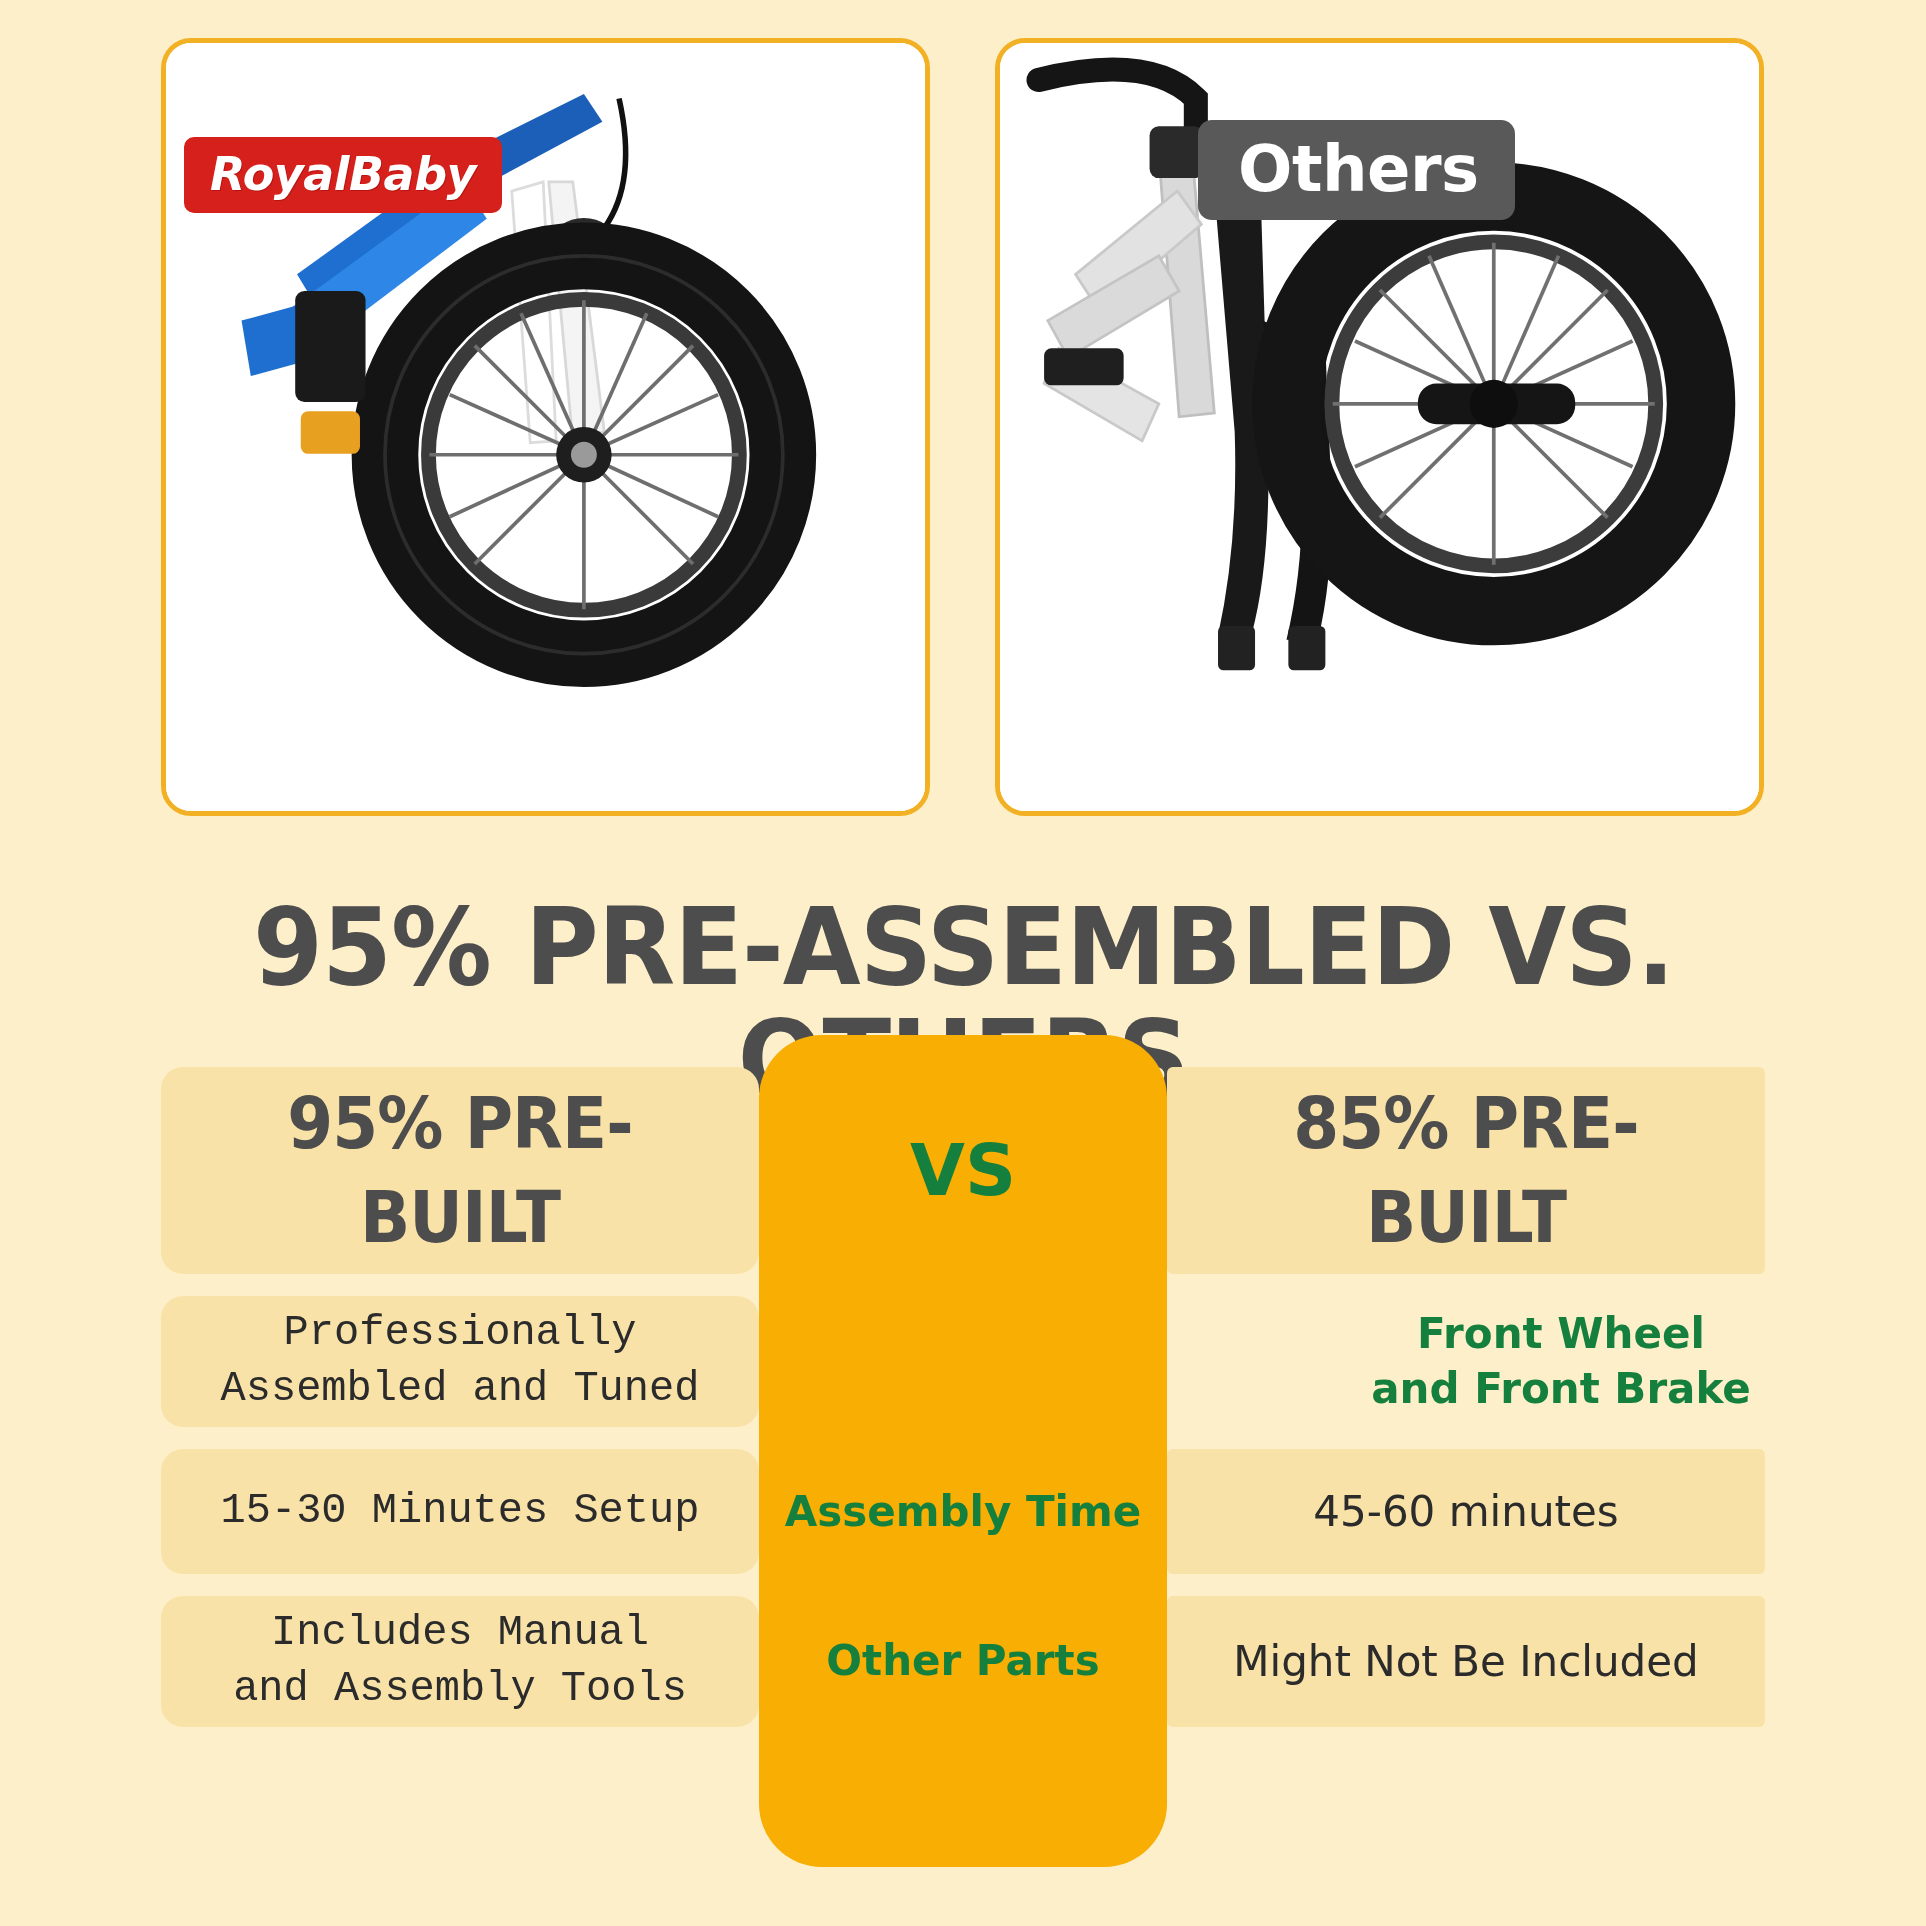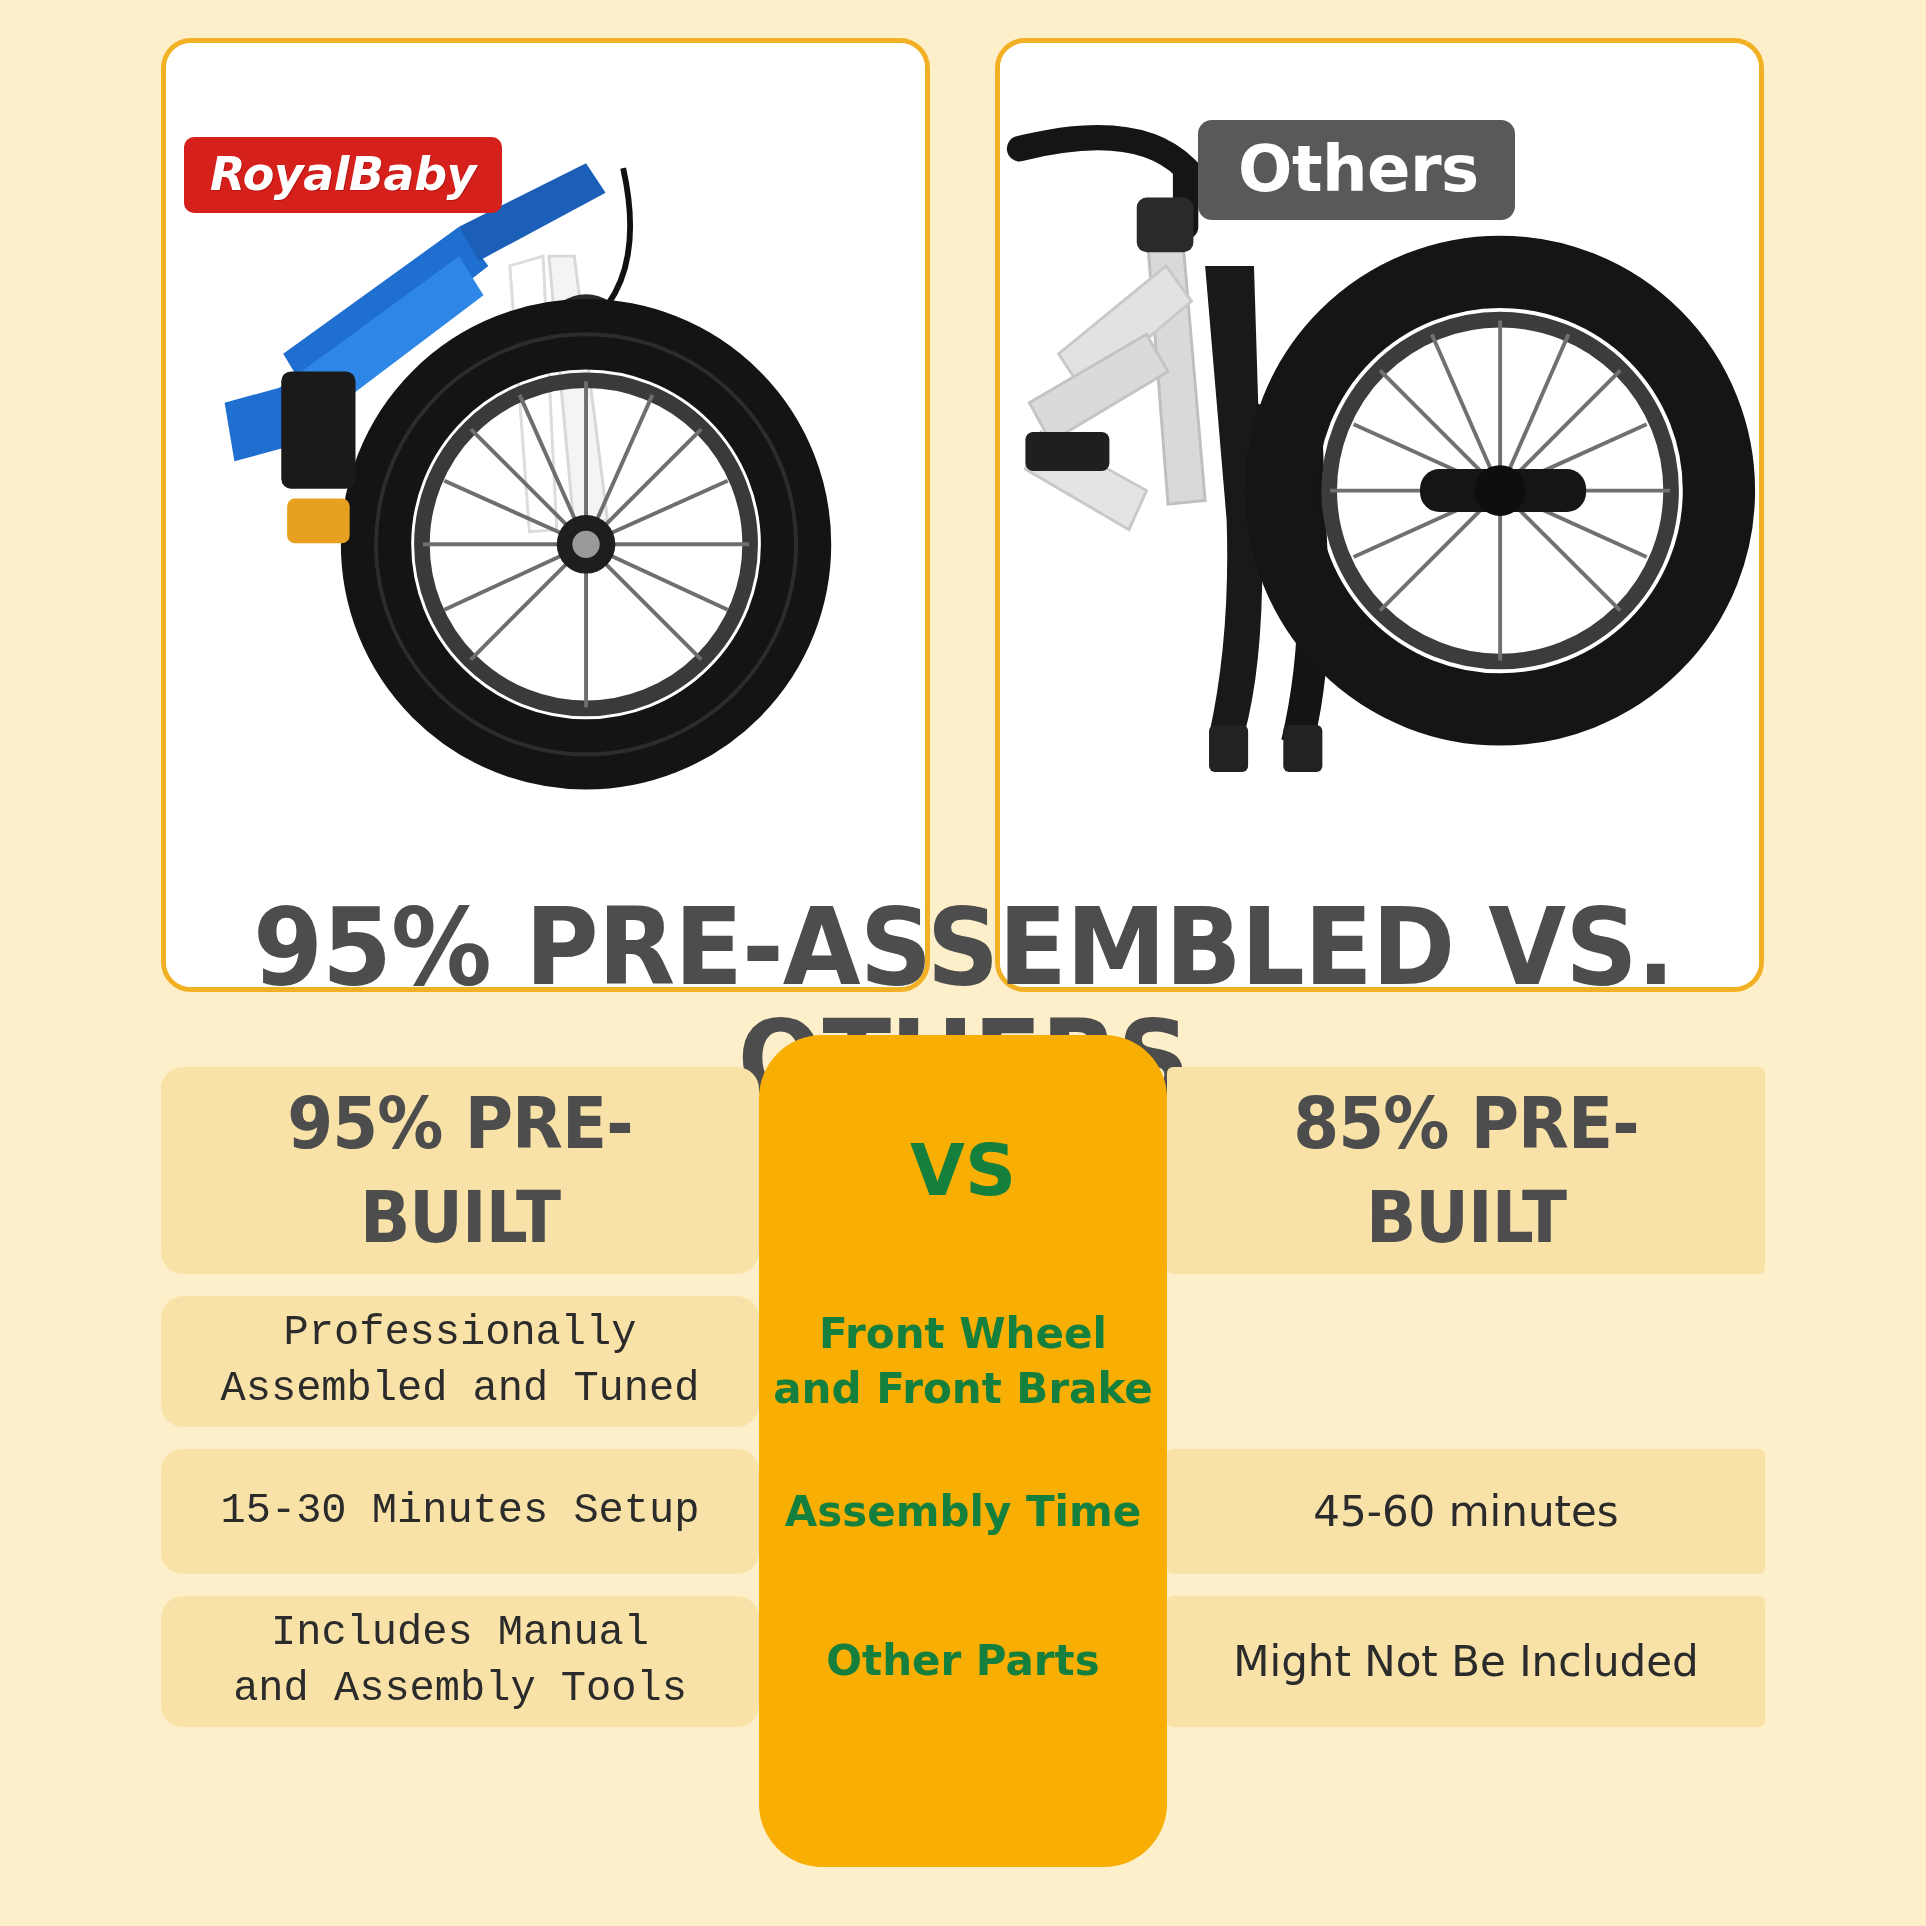--- a/index.html
+++ b/index.html
@@ -26,21 +26,21 @@
     left: 161px;
     width: 1604px;
     height: 822px;
     display: flex;
     gap: 65px;
   }
 
   .photo-card {
     position: relative;
     width: 769px;
-    height: 954px;
+    height: 778px;
     background: #FFFFFF;
     border: 5px solid #F2B124;
     border-radius: 30px;
     overflow: hidden;
   }
 
   .photo-inner {
     position: absolute;
     inset: 0;
     background: #FFFFFF;
@@ -117,20 +117,21 @@
     border-radius: 63px;
     z-index: 5;
   }
 
   .row {
     position: relative;
     display: flex;
     align-items: stretch;
     margin-bottom: 22px;
     z-index: 6;
+    justify-content: space-between;
   }
 
   .cell {
     width: 598px;
     min-height: 125px;
     display: flex;
     align-items: center;
     justify-content: center;
     text-align: center;
     background: #F8E2A8;

